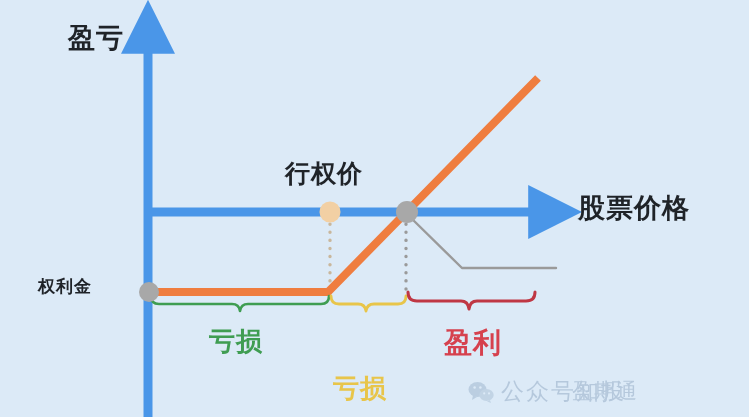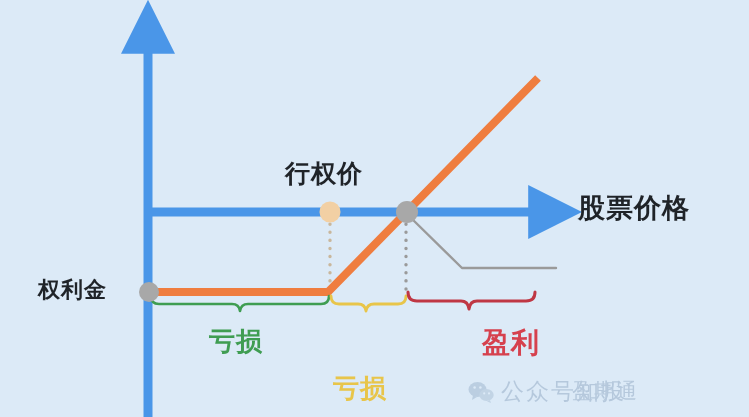--- a/index.html
+++ b/index.html
@@ -49,42 +49,41 @@
   }
   .lbl-breakeven {
     left: 452px;
     top: 235px;
     font-size: 24px;
     color: #1f2328;
   }
   .lbl-premium {
     left: 38px;
     top: 278px;
-    font-size: 22px;
+    font-size: 17px;
     color: #1f2328;
   }
   .lbl-loss {
     left: 209px;
     top: 328px;
     font-size: 26px;
     color: #3f9d52;
   }
   .lbl-lossred {
     left: 333px;
     top: 320px;
     font-size: 26px;
     color: #e8c54a;
     text-align: center;
   }
   .lbl-profit {
     left: 444px;
     top: 328px;
     font-size: 28px;
     color: #d6414e;
-    margin-left: 38px;
   }
   .watermark {
     position: absolute;
     left: 468px;
     top: 376px;
     display: flex;
     align-items: center;
     gap: 7px;
     opacity: 0.40;
   }
@@ -141,20 +140,21 @@
 
     <path d="M408,292 q0,9 9,9 L461,301 q7,0 8,8 q1,-8 8,-8 L526,301 q9,0 9,-9" fill="none" stroke="#bf3744" stroke-width="3" stroke-linecap="round" stroke-linejoin="round"></path>
 
     <circle cx="149" cy="292" r="10" fill="#a8a8a8"></circle>
 
     <circle cx="330" cy="212" r="10.5" fill="#f2d0a4"></circle>
 
     <circle cx="407" cy="212" r="11" fill="#a8a8a8"></circle>
   </svg>
 
+  <div class="lbl lbl-axis-y">盈亏</div>
 
   <div class="lbl lbl-strike">行权价</div>
 
   <div class="lbl lbl-axis-x">股票价格</div>
 
 
   <div class="lbl lbl-premium">权利金</div>
 
   <div class="lbl lbl-loss">亏损</div>
 

